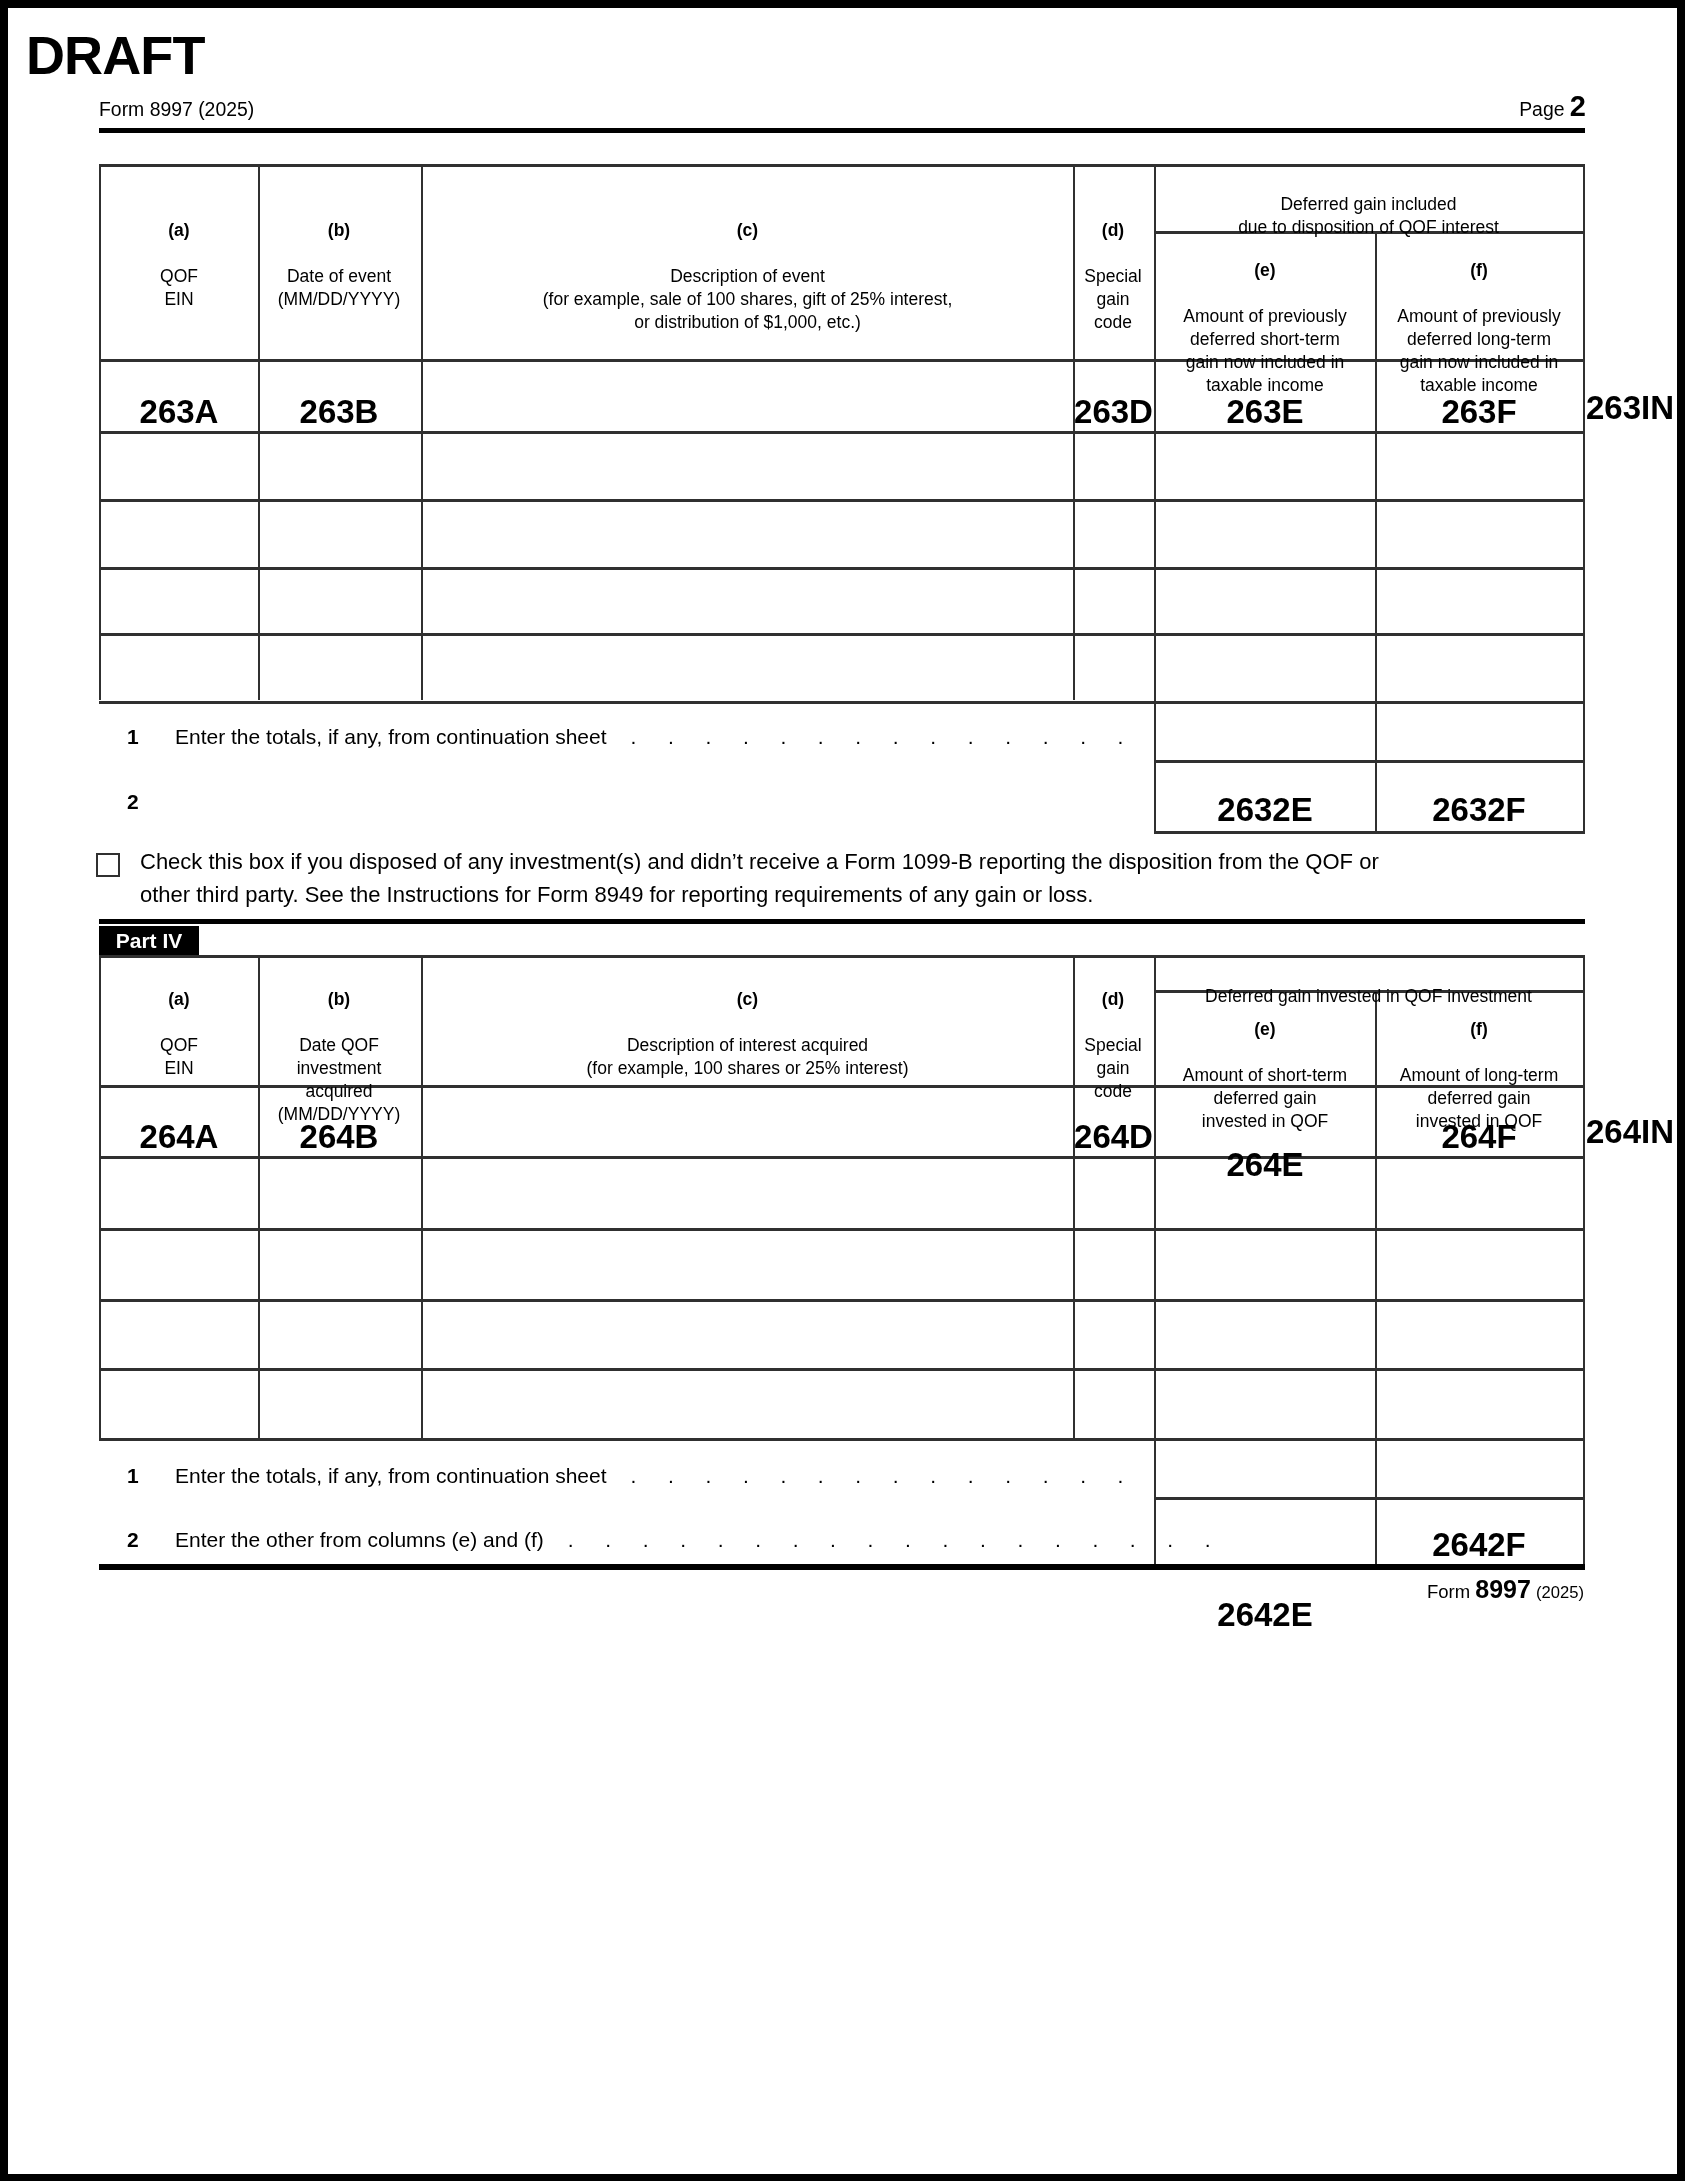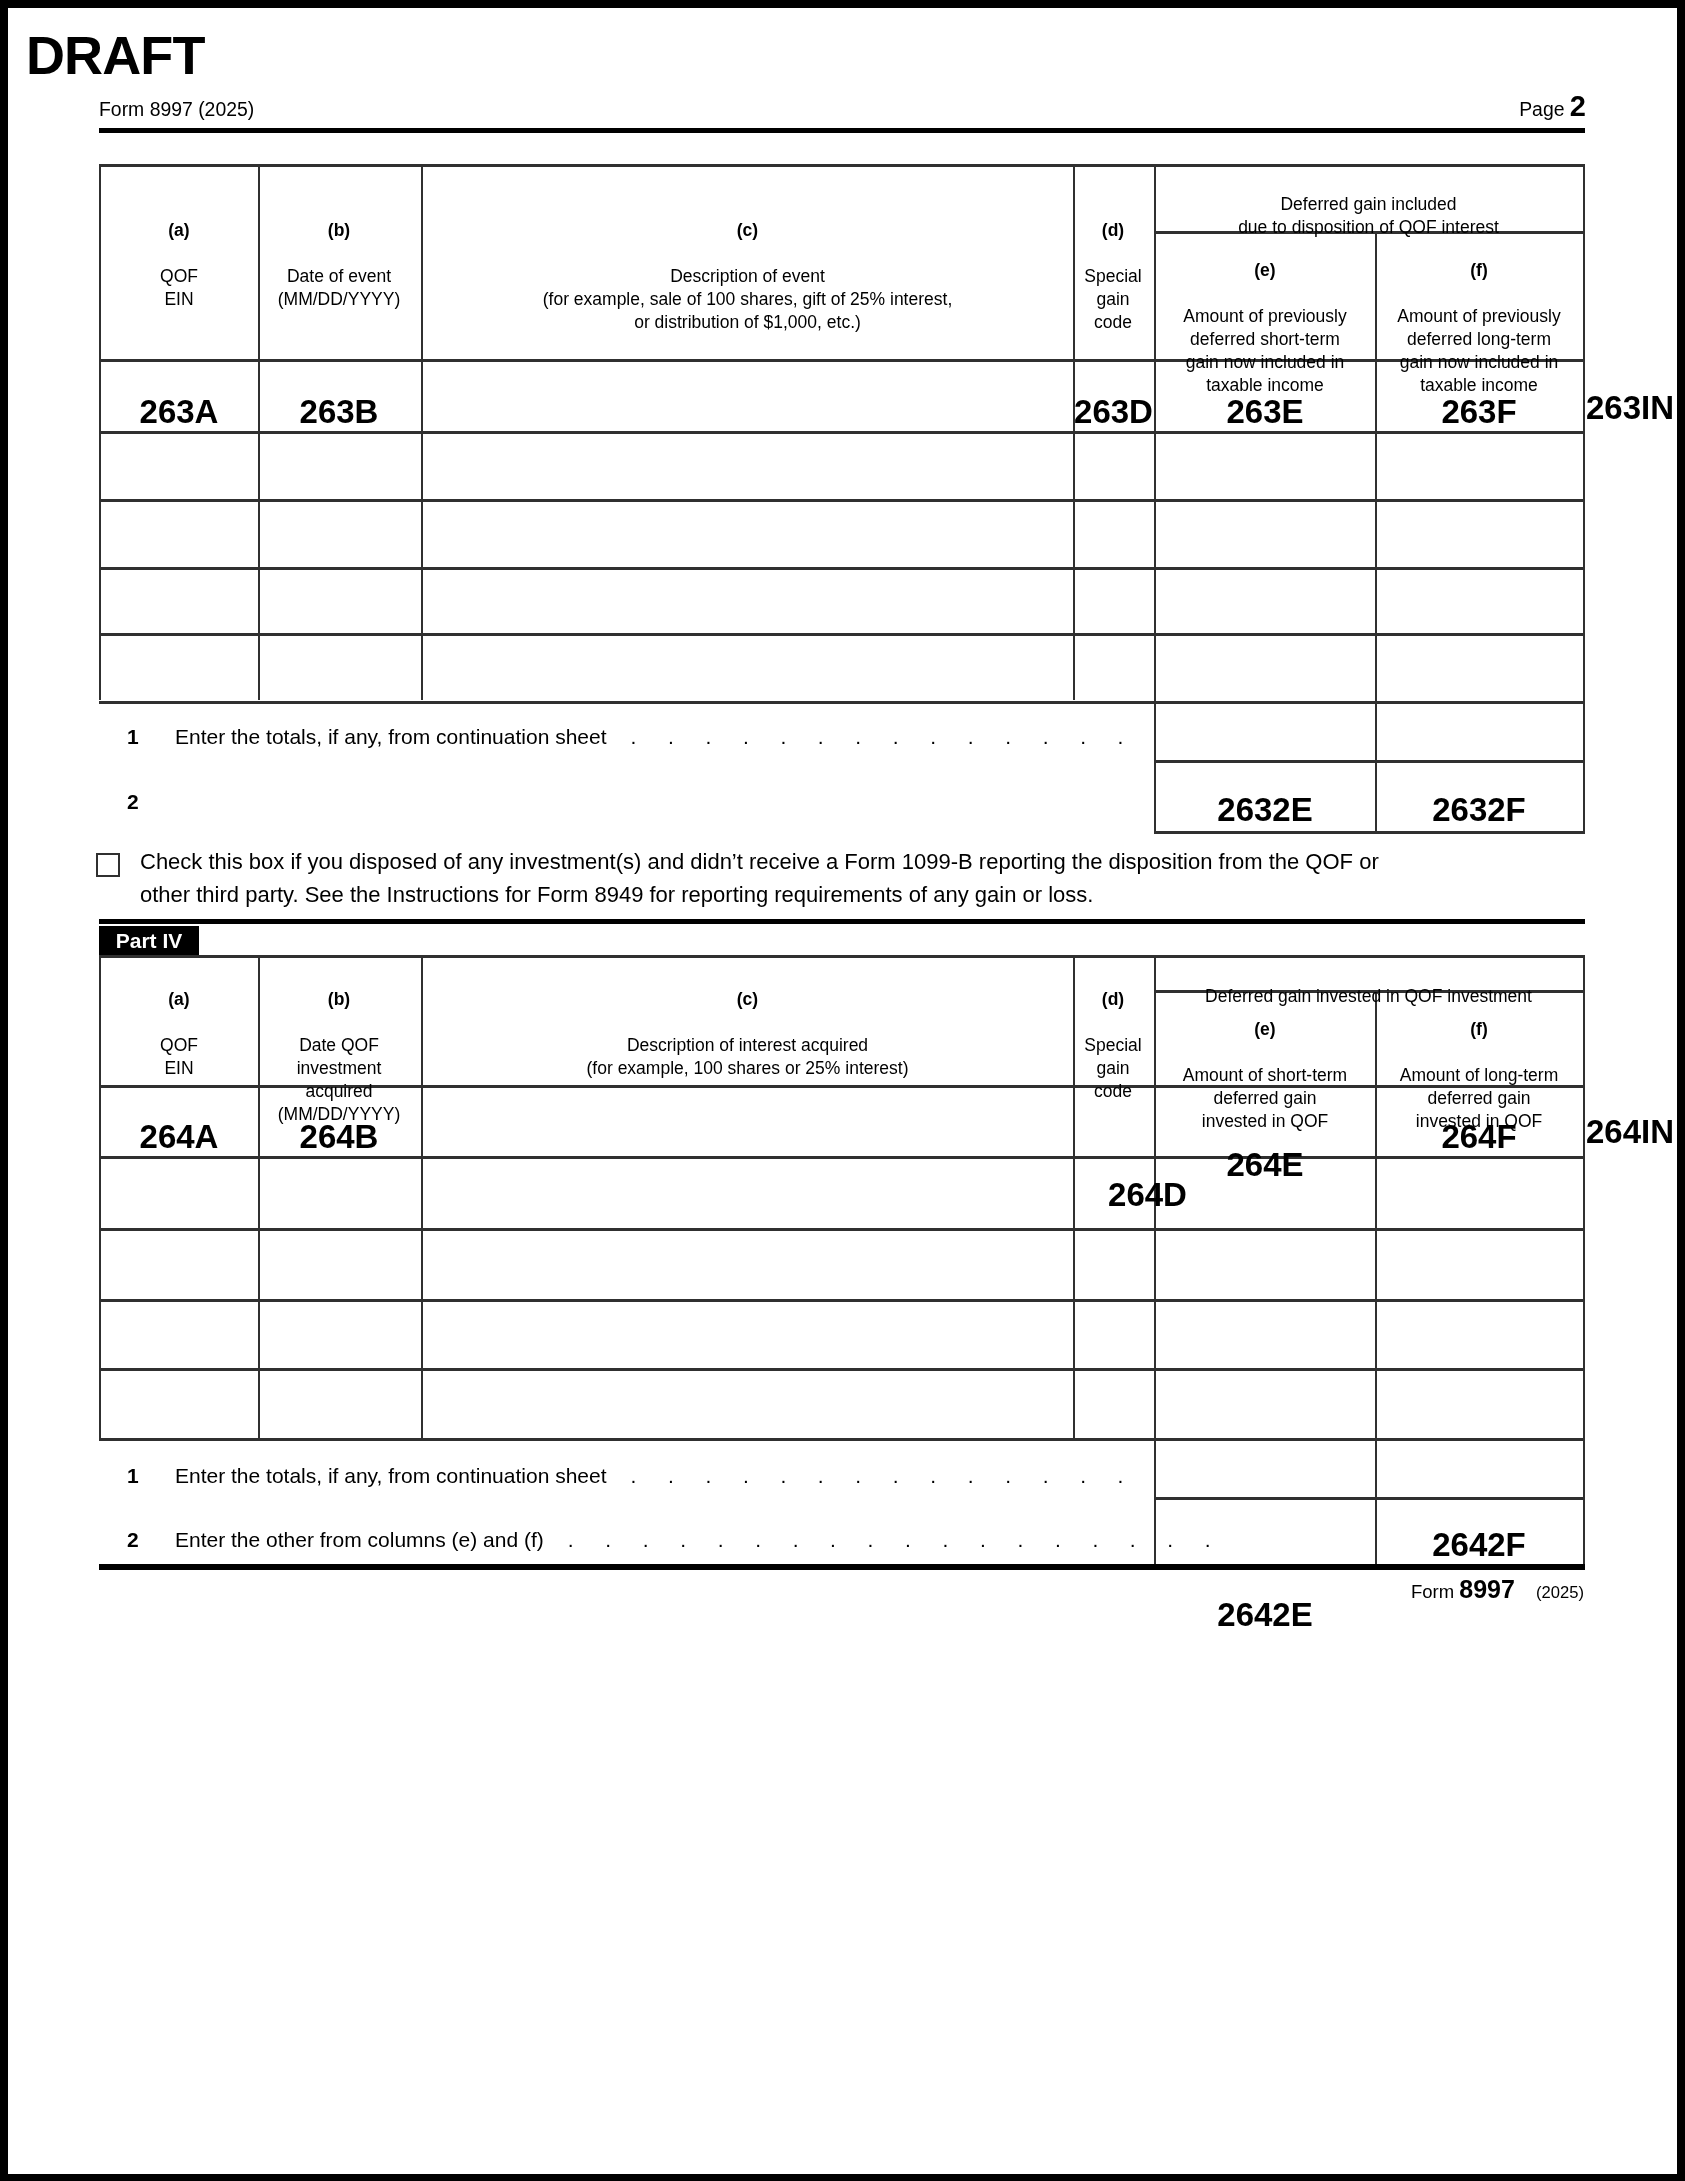--- a/index.html
+++ b/index.html
@@ -19,21 +19,21 @@
   .hcell{position:absolute;text-align:center;font-size:17.5px;line-height:23px;white-space:pre-line;}
   .hcell .tag{font-weight:bold;}
   .code{position:absolute;font-weight:bold;font-size:33px;line-height:39px;text-align:center;white-space:nowrap;}
   .lineitem{position:absolute;font-size:21px;white-space:nowrap;}
   .num{font-weight:bold;position:absolute;font-size:21px;}
   .dots{word-spacing:24px;margin-left:24px;letter-spacing:0.9px;}
   .cbtext{position:absolute;font-size:22px;line-height:33px;white-space:pre-line;}
   .checkbox{position:absolute;width:20px;height:20px;border:2.8px solid #303030;background:#fff;}
   .footer{position:absolute;left:1255px;top:1575px;width:329px;text-align:right;font-size:18.5px;}
   .footer b{font-size:25px;}
-  .footer .yr{font-size:16.6px;margin-left:16px;}
+  .footer .yr{font-size:16.6px;}
   .band{position:absolute;background:transparent;}
 </style>
 </head>
 <body>
 
 <div class="page">
   <div class="frame"></div>
 
   <div class="draft">DRAFT</div>
   <div class="formid">Form 8997 (2025)</div>
@@ -183,21 +183,21 @@
   </div>
   <div class="hcell" style="left:1375px;top:995px;width:208px;">
     <div class="tag">(f)</div>
     <div>Amount of long-term
 deferred gain
 invested in QOF</div>
   </div>
 
   <div class="code" style="left:99px;top:1117px;width:160px;">264A</div>
   <div class="code" style="left:258px;top:1117px;width:162px;">264B</div>
-  <div class="code" style="left:1071px;top:1175px;width:85px;margin-left:34px;">264D</div>
+  <div class="code" style="left:1071px;top:1117px;width:85px;">264D</div>
   <div class="code" style="left:1154px;top:1117px;width:222px;margin-top:28px;">264E</div>
   <div class="code" style="left:1375px;top:1117px;width:208px;">264F</div>
   <div class="code" style="left:1586px;top:1112px;">264IN</div>
 
   <div class="band" style="left:99px;top:1085px;width:1484px;height:70px;"></div>
   <div class="band" style="left:99px;top:1156px;width:1484px;height:73px;"></div>
   <div class="band" style="left:99px;top:1228px;width:1484px;height:70px;"></div>
   <div class="band" style="left:99px;top:1299px;width:1484px;height:69px;"></div>
   <div class="band" style="left:99px;top:1368px;width:1484px;height:70px;"></div>
   <div class="band" style="left:1154px;top:1438px;width:222px;height:59px;"></div>

